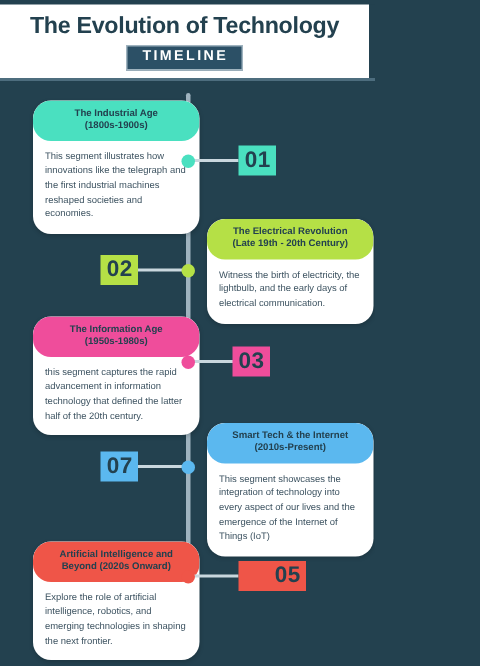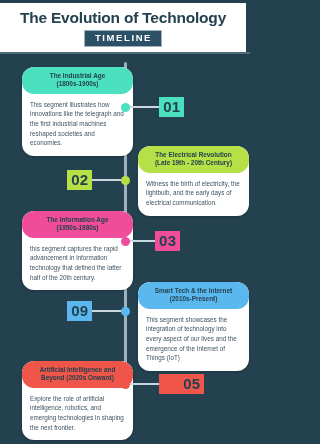--- a/index.html
+++ b/index.html
@@ -132,21 +132,21 @@
       <div class="row">
         <div class="card right" style="top: 282px;">
           <div class="card-head" style="background: rgb(91, 184, 239);">
             <div>Smart Tech &amp; the Internet</div>
             <div>(2010s-Present)</div>
           </div>
           <div class="card-body">This segment showcases the integration of technology into every aspect of our lives and the emergence of the Internet of Things (IoT)</div>
         </div>
         <div class="connector" style="top: 310.2px; left: 91.2px; width: 31px;"></div>
         <div class="dot" style="background: rgb(91, 184, 239); left: 120.7px; top: 306.5px;"></div>
-        <div class="numbox" style="background: rgb(91, 184, 239); top: 301px; left: 67.2px;">09</div>
+        <div class="numbox" style="background: rgb(91, 184, 239); top: 301px; left: 67.2px;">07</div>
       </div>
       <div class="row">
         <div class="card left" style="top: 361px;">
           <div class="card-head" style="background: rgb(239, 85, 72);">
             <div>Artificial Intelligence and</div>
             <div>Beyond (2020s Onward)</div>
           </div>
           <div class="card-body">Explore the role of artificial intelligence, robotics, and emerging technologies in shaping the next frontier.</div>
         </div>
         <div class="connector" style="top: 383.2px; left: 128.2px; width: 31px;"></div>

